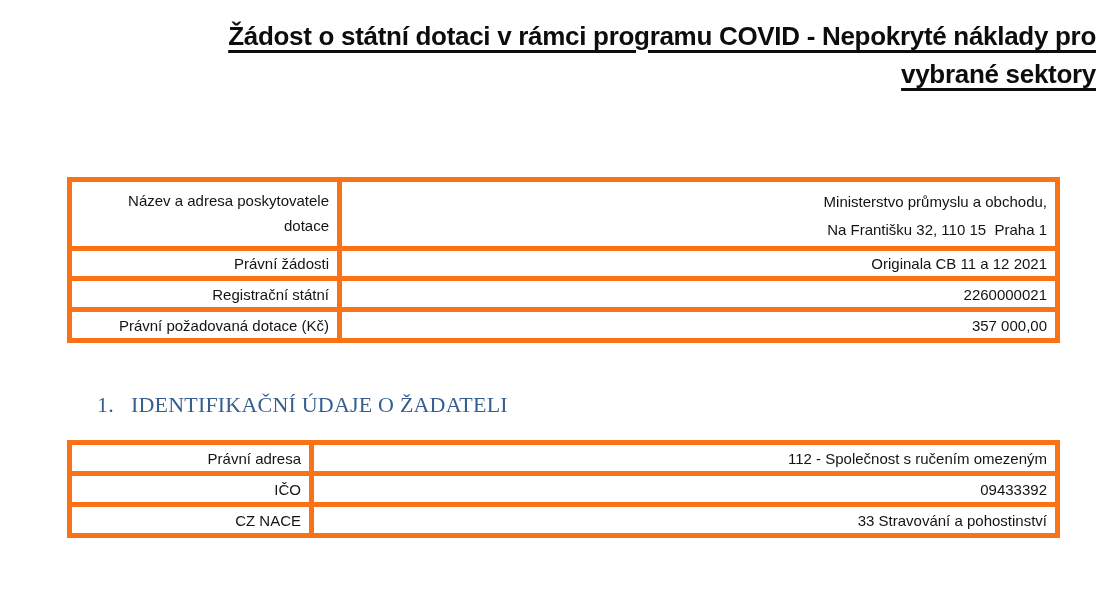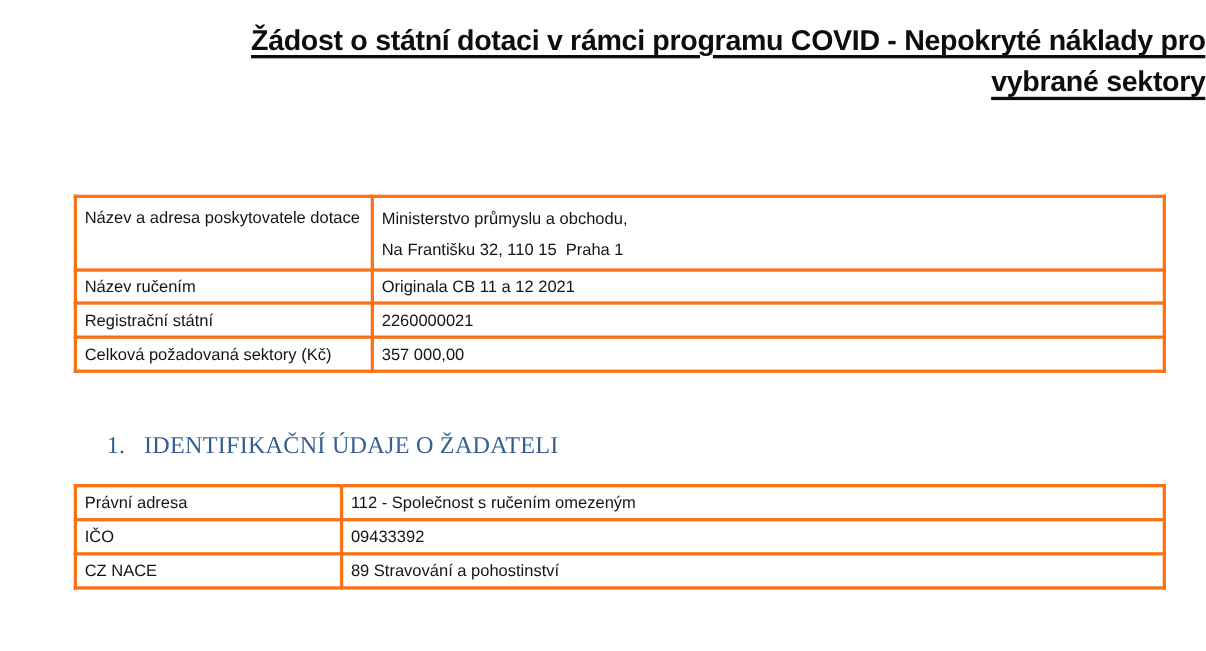--- a/index.html
+++ b/index.html
@@ -41,26 +41,27 @@
     position: absolute;
     left: 67px;
     width: 993px;
     border-collapse: collapse;
     table-layout: fixed;
   }
   table.t1 { top: 177px; }
   table.t2 { top: 440px; }
 
   .doc-table td {
-    border: 3px solid #f97316;
+    border: 5px solid #f97316;
     font-size: 15px;
     color: #141414;
     padding: 2px 8px 2px 7px;
     vertical-align: middle;
     overflow: hidden;
+    text-align: right;
   }
   .t1 tr:nth-child(1) { height: 56px; }
   .t1 tr:nth-child(2) { height: 30px; }
   .t1 tr:nth-child(3) { height: 31px; }
   .t1 tr:nth-child(4) { height: 31px; }
   .t1 tr:nth-child(1) td {
     vertical-align: top;
     padding-top: 6px;
   }
   .t1 tr:nth-child(1) td.lbl { line-height: 25px; }
@@ -102,29 +103,29 @@
         <col style="width:270px">
         <col>
       </colgroup>
     <tbody>
       <tr>
         <td class="lbl">Název a adresa poskytovatele dotace</td>
         <td class="val multiline">Ministerstvo průmyslu a obchodu,
 Na Františku 32, 110 15  Praha 1</td>
       </tr>
       <tr>
-        <td class="lbl">Název ručením</td>
+        <td class="lbl">Právní žádosti</td>
         <td class="val">Originala CB 11 a 12 2021</td>
       </tr>
       <tr>
         <td class="lbl">Registrační státní</td>
         <td class="val">2260000021</td>
       </tr>
       <tr>
-        <td class="lbl">Celková požadovaná sektory (Kč)</td>
+        <td class="lbl">Právní požadovaná dotace (Kč)</td>
         <td class="val">357 000,00</td>
       </tr>
     </tbody>
   </table>
 
   <div class="section-heading" style="color: rgb(54, 95, 145); margin-top: 10px;">
     <span class="num">1.</span><span>IDENTIFIKAČNÍ ÚDAJE O ŽADATELI</span>
   </div>
 
   <table class="doc-table t2">
@@ -136,18 +137,18 @@
       <tr>
         <td class="lbl">Právní adresa</td>
         <td class="val">112 - Společnost s ručením omezeným</td>
       </tr>
       <tr>
         <td class="lbl">IČO</td>
         <td class="val">09433392</td>
       </tr>
       <tr>
         <td class="lbl">CZ NACE</td>
-        <td class="val">89 Stravování a pohostinství</td>
+        <td class="val">33 Stravování a pohostinství</td>
       </tr>
     </tbody>
   </table>
 
 </div>
 
 </body></html>

